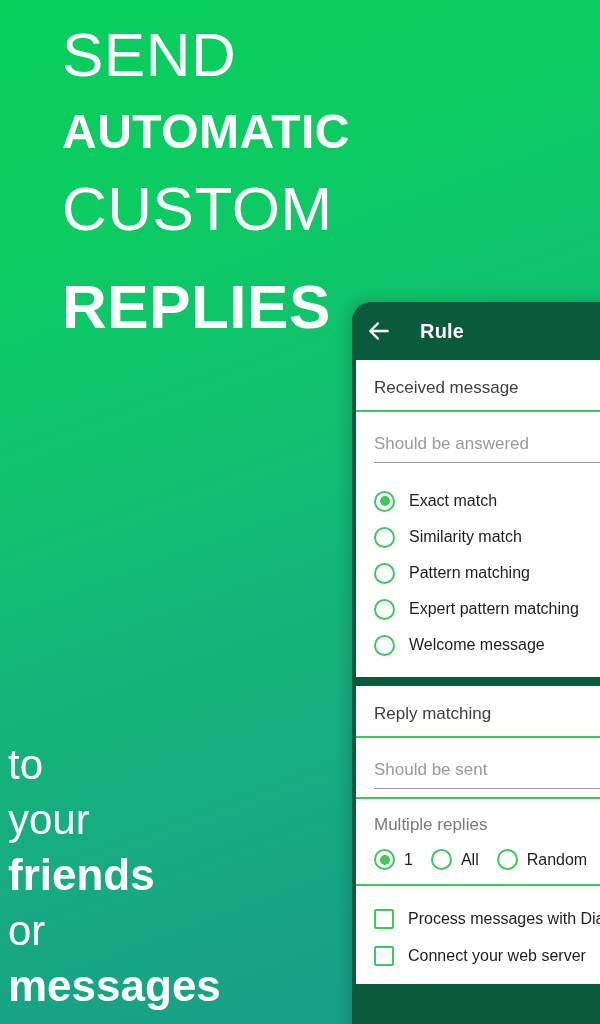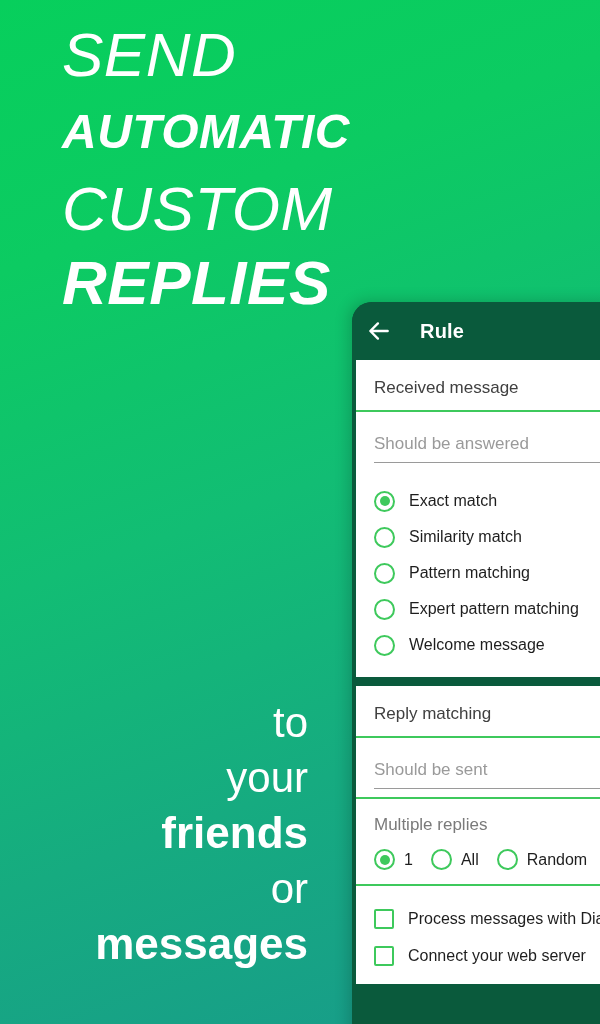--- a/index.html
+++ b/index.html
@@ -23,49 +23,48 @@
     left: 62px;
     top: 24px;
     width: 420px;
     color: #ffffff;
     line-height: 1.0;
   }
   .headline .hl {
     display: block;
     white-space: nowrap;
     letter-spacing: 0.5px;
-    font-style: italic;
   }
   .hl-send {
     font-size: 62px;
     font-weight: 300;
     margin-bottom: 22px;
   }
   .hl-automatic {
     font-size: 48px;
     font-weight: 700;
     margin-bottom: 22px;
   }
   .hl-custom {
     font-size: 62px;
     font-weight: 300;
-    margin-bottom: 12px;
+    margin-bottom: 36px;
   }
   .hl-replies {
     font-size: 62px;
     font-weight: 700;
   }
 
   
   .tagline {
     position: absolute;
     right: 292px;
-    top: 700px;
+    top: 742px;
     width: 300px;
-    text-align: right;
+    text-align: left;
     color: #ffffff;
     line-height: 1.08;
   }
   .tagline .tl {
     display: block;
     white-space: nowrap;
   }
   .tl-to      { font-size: 42px; font-weight: 300; }
   .tl-your    { font-size: 42px; font-weight: 300; margin-top: 10px; }
   .tl-friends { font-size: 44px; font-weight: 700; margin-top: 8px; }

